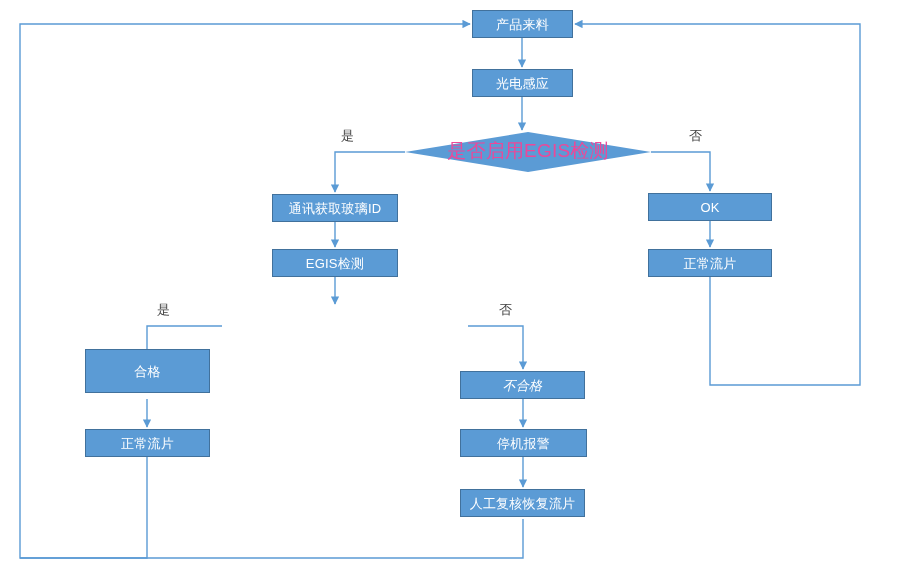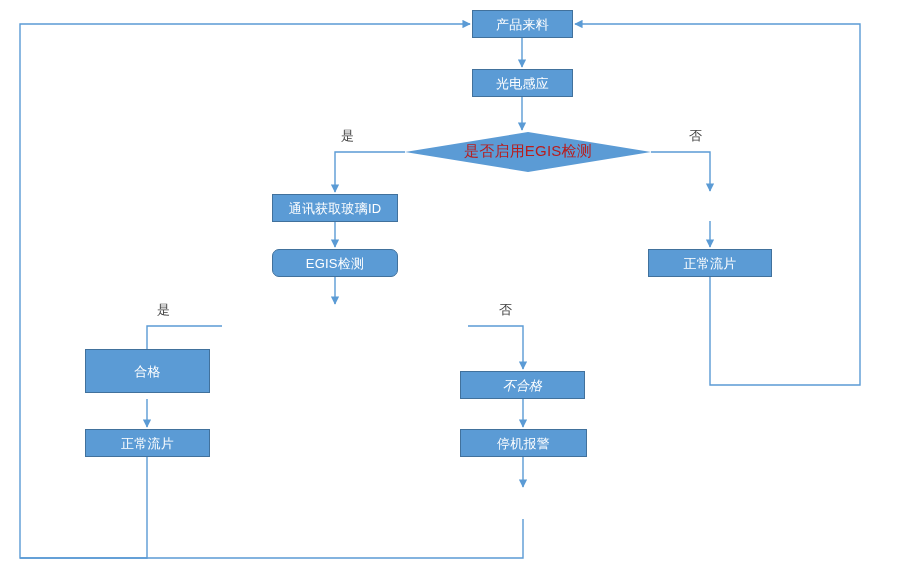--- a/index.html
+++ b/index.html
@@ -41,22 +41,22 @@
     background: #5B9BD5;
     border: 1px solid #41719C;
   }
   .node.decision {
     background: transparent;
     border: none;
   }
   .node.decision .dlabel {
     position: relative;
     z-index: 3;
-    color: #b91c1c;
-    font-size: 15px;
+    color: #ec4899;
+    font-size: 19px;
     transform: translateY(-2px);
   }
   .node.decision .dshape {
     position: absolute;
     left: 0;
     top: 0;
     width: 100%;
     height: 100%;
     background: #5B9BD5;
     clip-path: polygon(50% 0%, 100% 50%, 50% 100%, 0% 50%);
@@ -127,24 +127,27 @@
 
   <div class="node decision" style="left:405px; top:132px; width:246px; height:40px;">
     <span class="dshape"></span>
     <span class="dlabel">是否启用EGIS检测</span>
   </div>
 
   <div class="node process" style="left:272px; top:194px; width:126px; height:28px;justify-content:center;">
     <span>通讯获取玻璃ID</span>
   </div>
 
-  <div class="node process" style="left:272px; top:249px; width:126px; height:28px;border-radius:7px;">
+  <div class="node process" style="left:272px; top:249px; width:126px; height:28px;">
     <span>EGIS检测</span>
   </div>
 
+  <div class="node process" style="left:648px; top:193px; width:124px; height:28px;">
+    <span>OK</span>
+  </div>
 
   <div class="node process" style="left:648px; top:249px; width:124px; height:28px;">
     <span>正常流片</span>
   </div>
 
 
   <div class="node process" style="left:85px; top:349px; width:125px; height:44px;">
     <span>合格</span>
   </div>
 
@@ -153,19 +156,22 @@
   </div>
 
   <div class="node process" style="left:460px; top:371px; width:125px; height:28px;font-style:italic;">
     <span>不合格</span>
   </div>
 
   <div class="node process" style="left:460px; top:429px; width:127px; height:28px;">
     <span>停机报警</span>
   </div>
 
+  <div class="node process" style="left:460px; top:489px; width:125px; height:28px;">
+    <span>人工复核恢复流片</span>
+  </div>
 
   <div class="edge-label" style="left:341px; top:129px;">是</div>
   <div class="edge-label" style="left:689px; top:129px;">否</div>
   <div class="edge-label" style="left:157px; top:303px;">是</div>
   <div class="edge-label" style="left:499px; top:303px;">否</div>
 
 </div>
 
 </body></html>

